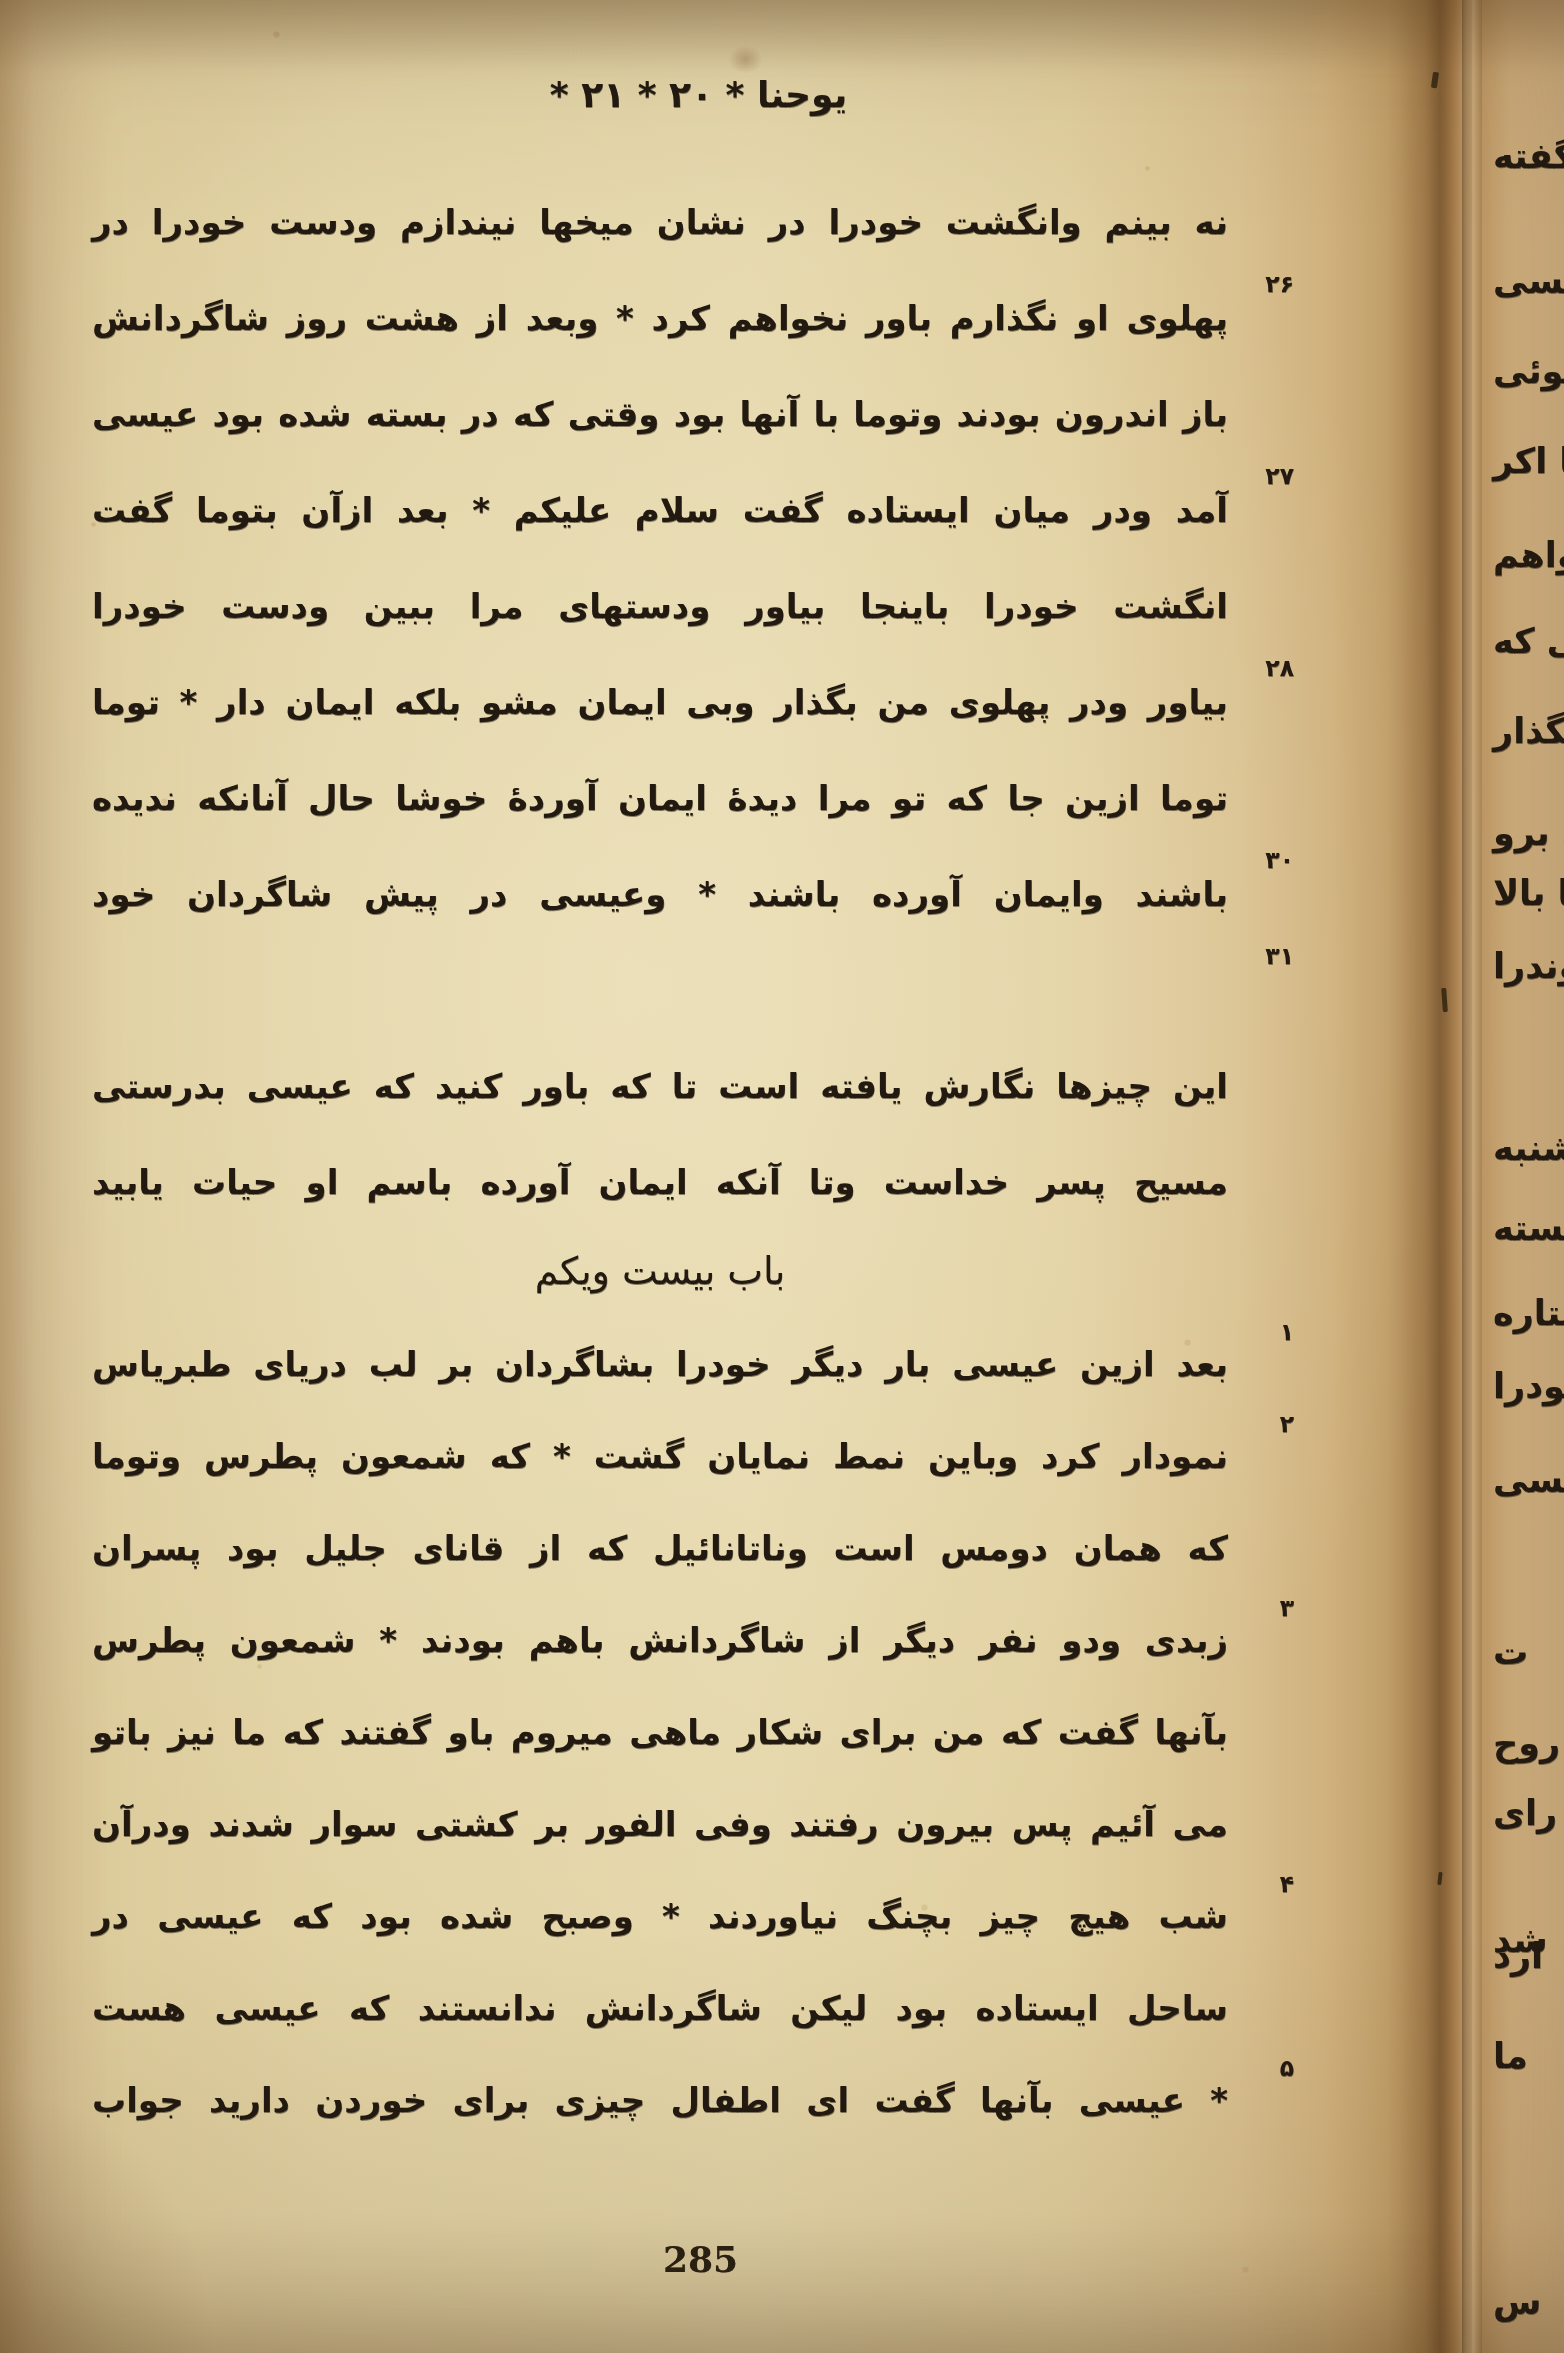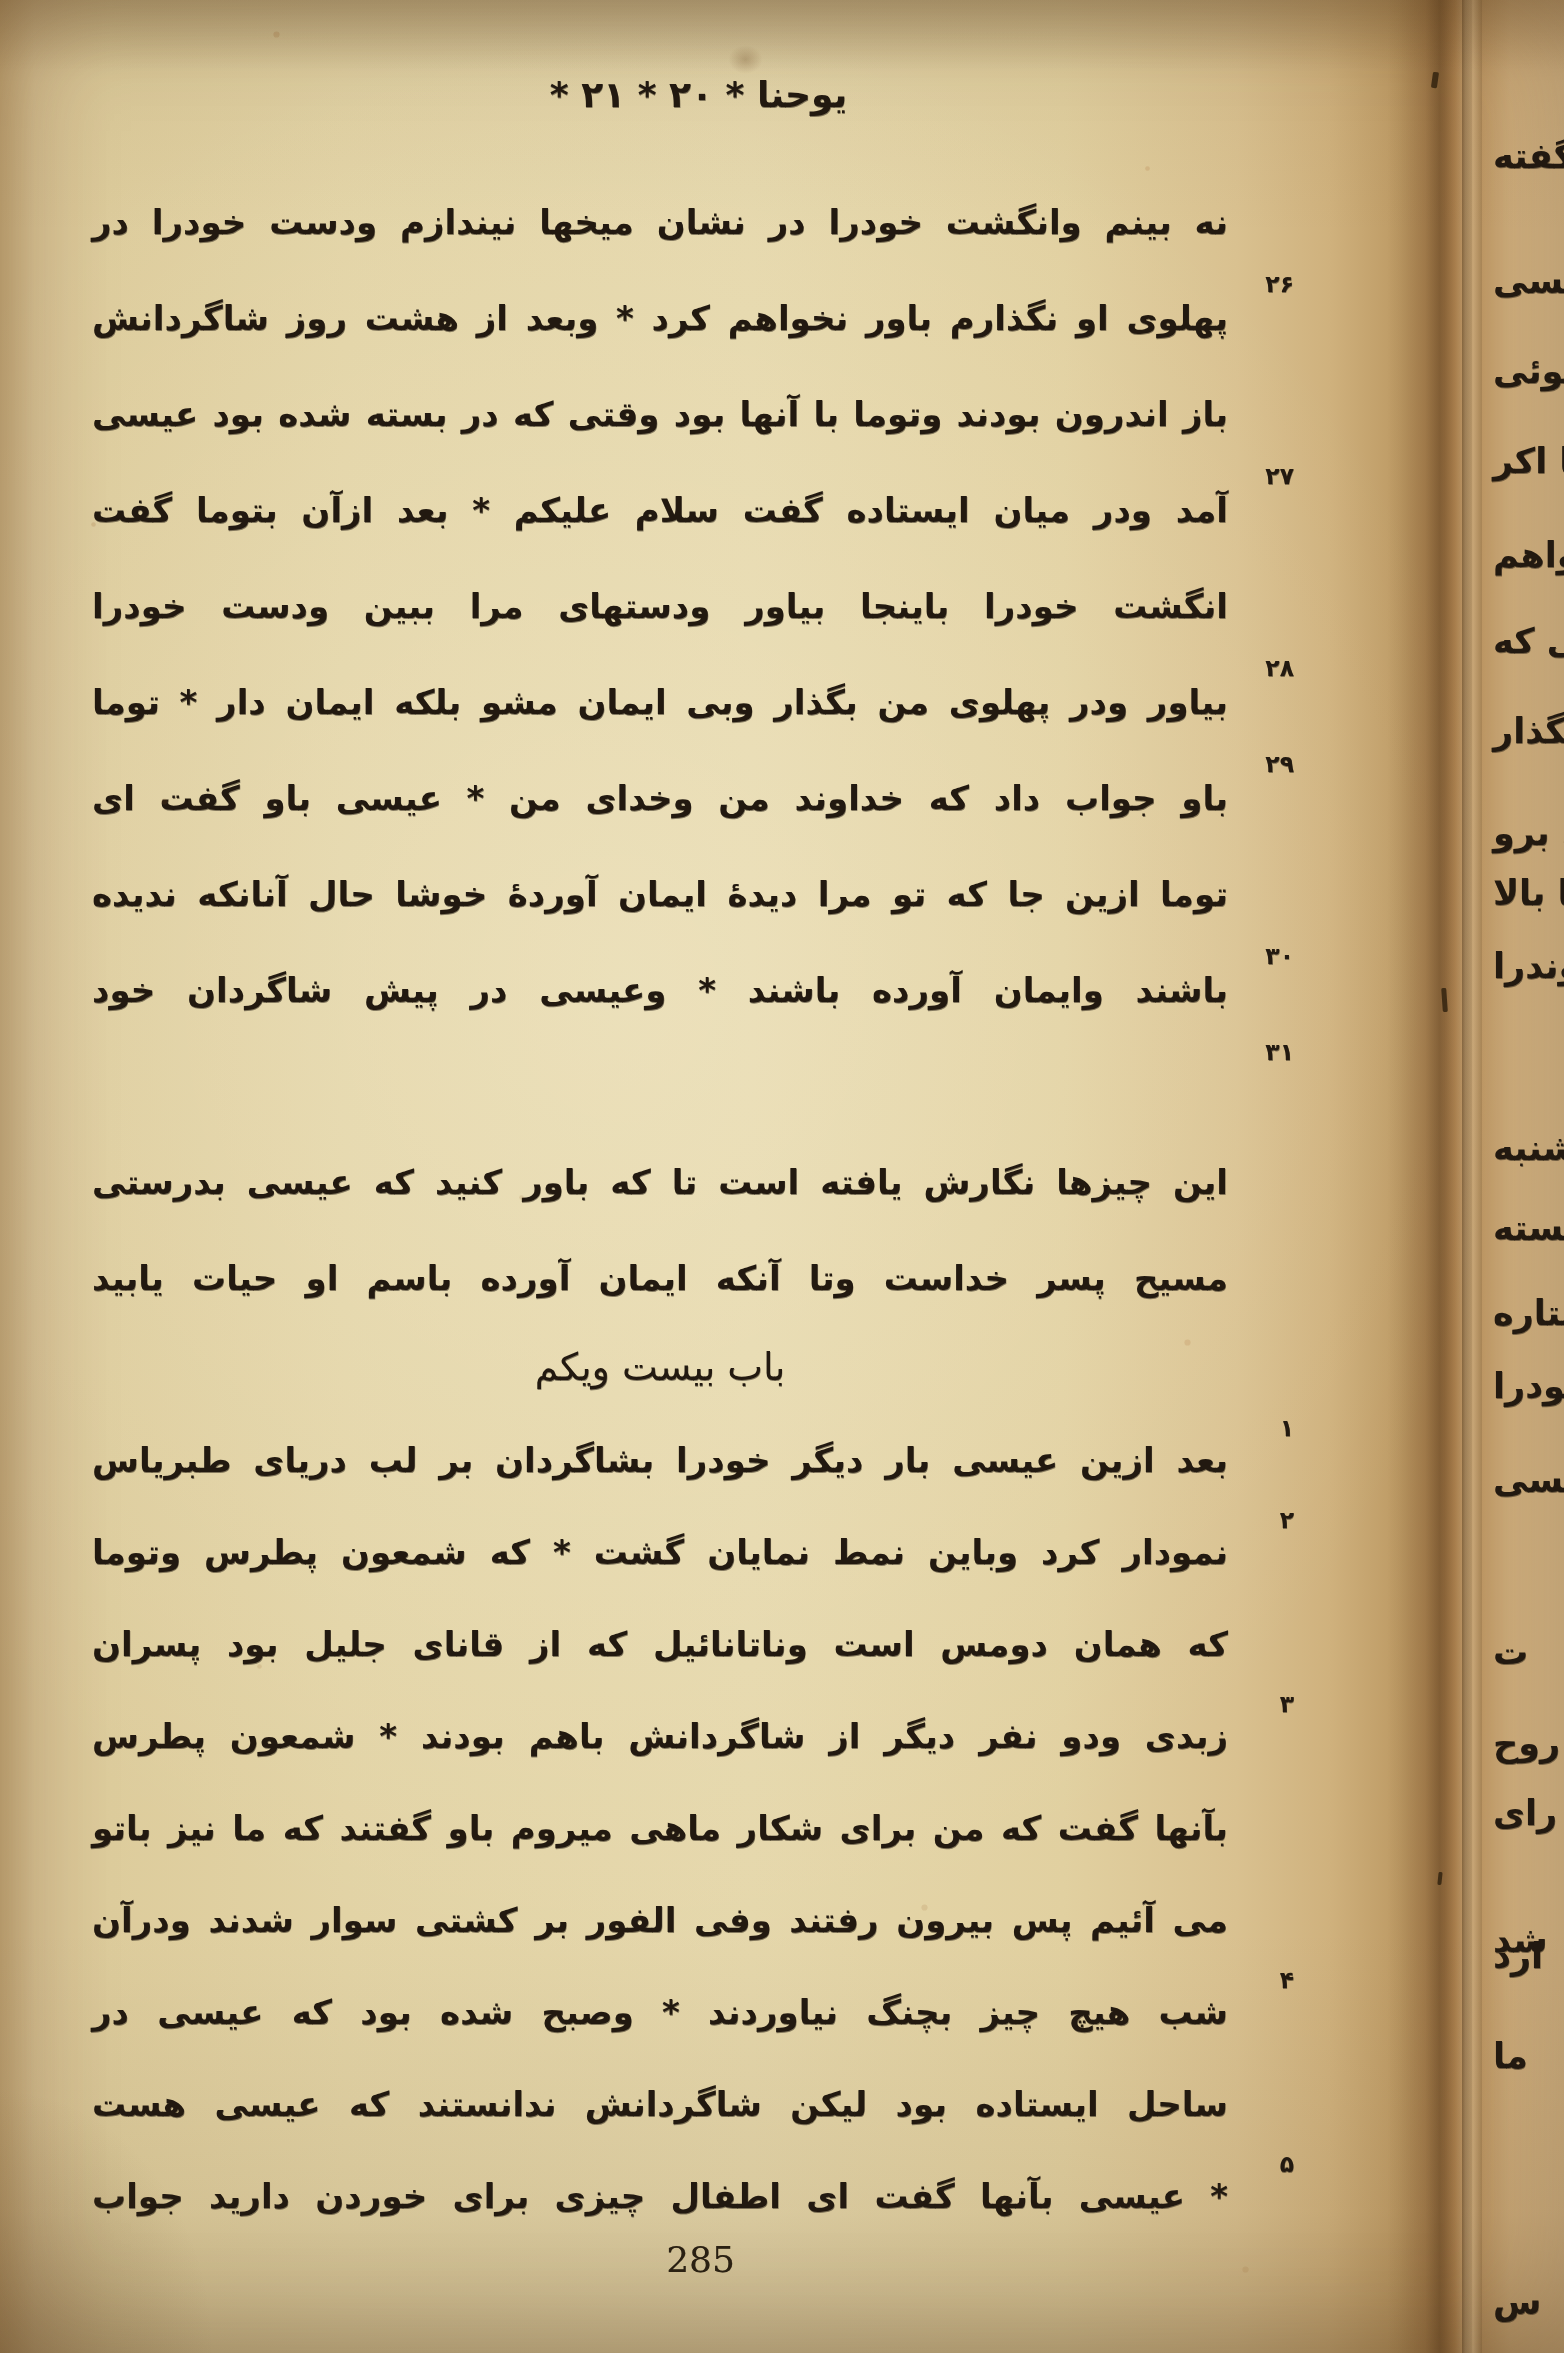--- a/index.html
+++ b/index.html
@@ -41,42 +41,41 @@
   .header{position:absolute;left:131px;top:67px;width:1135px;height:55px;
     direction:rtl;text-align:center;font-size:36px;font-weight:700;line-height:55px;}
   .textblock{position:absolute;left:92px;top:174px;width:1136px;direction:rtl;}
   .line{position:relative;height:96px;line-height:96px;font-size:34px;font-weight:700;
     direction:rtl;text-align:justify;text-align-last:justify;}
   .line.c21{height:92px;line-height:92px;}
   .heading-line{position:relative;height:88px;line-height:83px;font-size:38px;font-weight:400;
     text-align:center;text-align-last:center;}
   .verse-num{position:absolute;right:-66px;top:3.1px;font-size:23.5px;line-height:23.5px;font-weight:700;}
   .pagenum{position:absolute;left:626px;top:2236px;width:149px;height:47px;text-align:center;
-    font-family:"DejaVu Serif",serif;font-size:36px;line-height:47px;font-weight:400;
+    font-family:"DejaVu Serif",serif;font-size:36px;line-height:47px;font-weight:700;
     color:#2a2012;text-shadow:0.3px 0.4px 0.5px rgba(42,32,18,.45);}
   
   .facing{position:absolute;top:0;left:1482px;width:83px;height:2354px;overflow:visible;}
   .fragment{position:absolute;left:11px;white-space:nowrap;direction:rtl;
     font-size:35px;font-weight:700;line-height:47px;}
 </style>
 </head>
 <body>
 
 <div class="scan">
 
   <div class="header ink">یوحنا * ۲۰ * ۲۱ *</div>
 
   <div class="textblock" id="textblock">
       <div class="line ink"><span>نه بینم وانگشت خودرا در نشان میخها نیندازم ودست خودرا در</span></div>
       <div class="line ink"><span class="verse-num">۲۶</span><span>پهلوی او نگذارم باور نخواهم کرد * وبعد از هشت روز شاگردانش</span></div>
       <div class="line ink"><span>باز اندرون بودند وتوما با آنها بود وقتی که در بسته شده بود عیسی</span></div>
       <div class="line ink"><span class="verse-num">۲۷</span><span>آمد ودر میان ایستاده گفت سلام علیکم * بعد ازآن بتوما گفت</span></div>
       <div class="line ink"><span>انگشت خودرا باینجا بیاور ودستهای مرا ببین ودست خودرا</span></div>
       <div class="line ink"><span class="verse-num">۲۸</span><span>بیاور ودر پهلوی من بگذار وبی ایمان مشو بلکه ایمان دار * توما</span></div>
-      <div class="line ink"><span class="verse-num">۲۹</span><span>باو جواب داد که خداوند من وخدای من * عیسی باو گفت ای</span></div>
       <div class="line ink"><span>توما ازین جا که تو مرا دیدهٔ ایمان آوردهٔ خوشا حال آنانکه ندیده</span></div>
       <div class="line ink"><span class="verse-num">۳۰</span><span>باشند وایمان آورده باشند * وعیسی در پیش شاگردان خود</span></div>
       <div class="line ink"><span class="verse-num">۳۱</span></div>
       <div class="line ink"><span>این چیزها نگارش یافته است تا که باور کنید که عیسی بدرستی</span></div>
       <div class="line ink"><span>مسیح پسر خداست وتا آنکه ایمان آورده باسم او حیات یابید</span></div>
       <div class="heading-line ink">باب بیست ویکم</div>
       <div class="line ink c21"><span class="verse-num">۱</span><span>بعد ازین عیسی بار دیگر خودرا بشاگردان بر لب دریای طبریاس</span></div>
       <div class="line ink c21"><span class="verse-num">۲</span><span>نمودار کرد وباین نمط نمایان گشت * که شمعون پطرس وتوما</span></div>
       <div class="line ink c21"><span>که همان دومس است وناتانائیل که از قانای جلیل بود پسران</span></div>
       <div class="line ink c21"><span class="verse-num">۳</span><span>زبدی ودو نفر دیگر از شاگردانش باهم بودند * شمعون پطرس</span></div>

